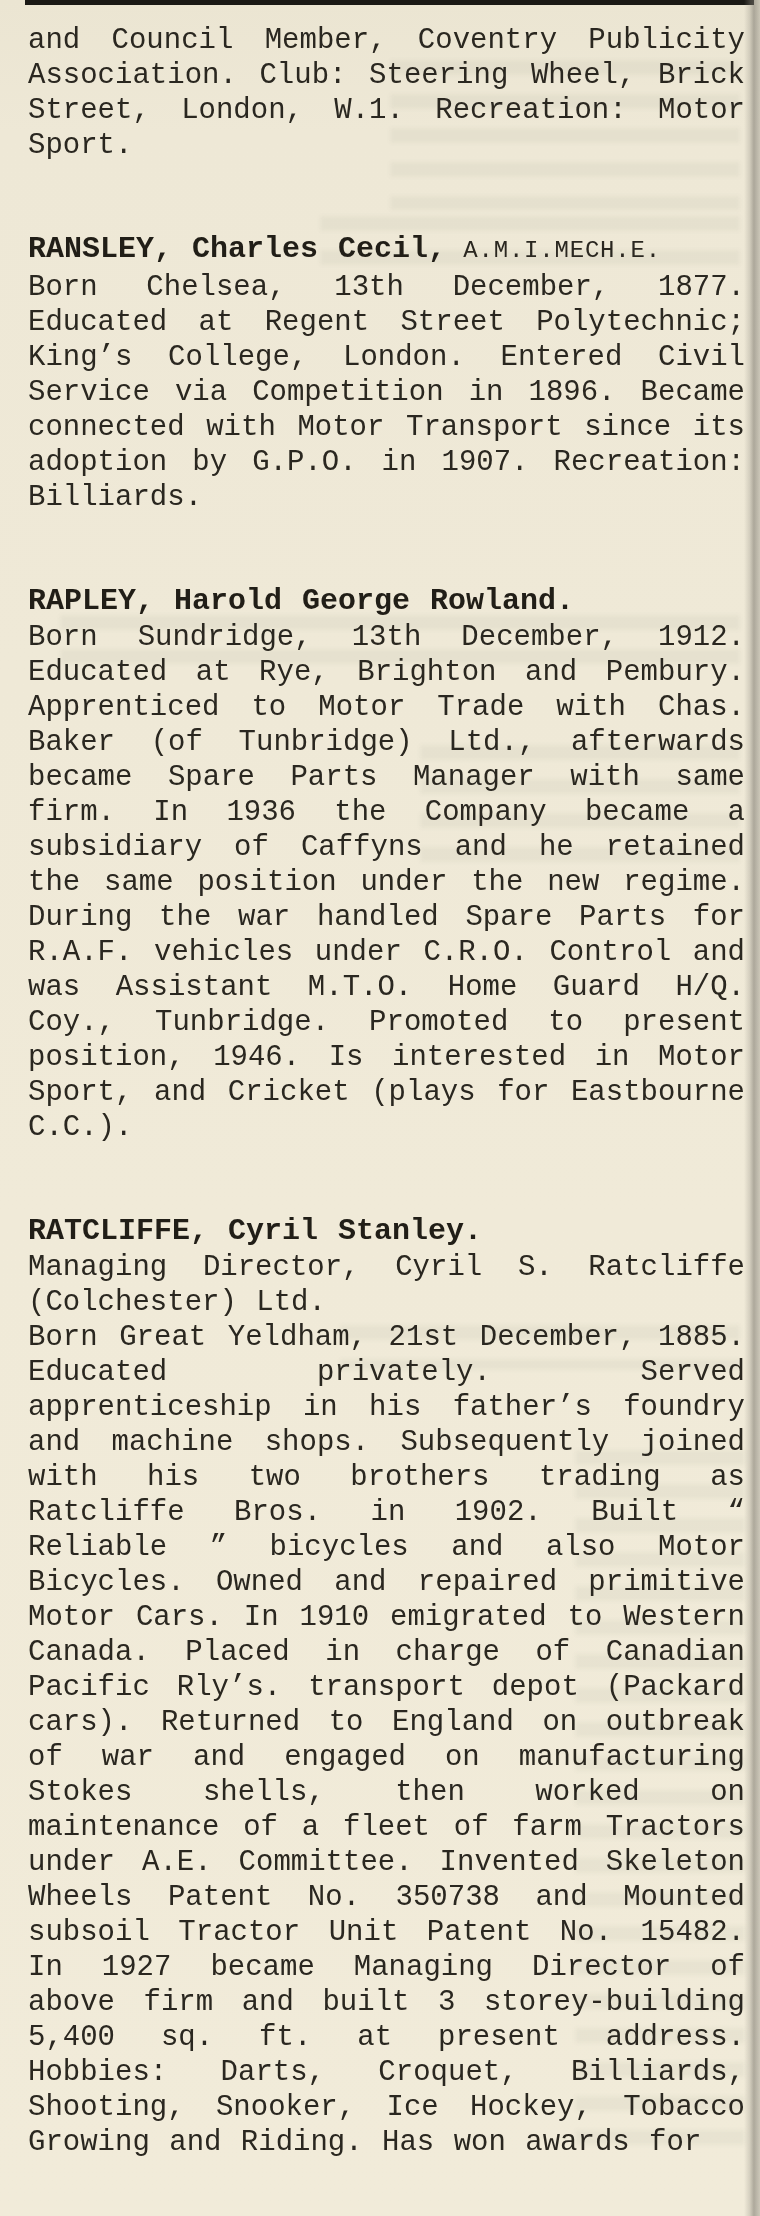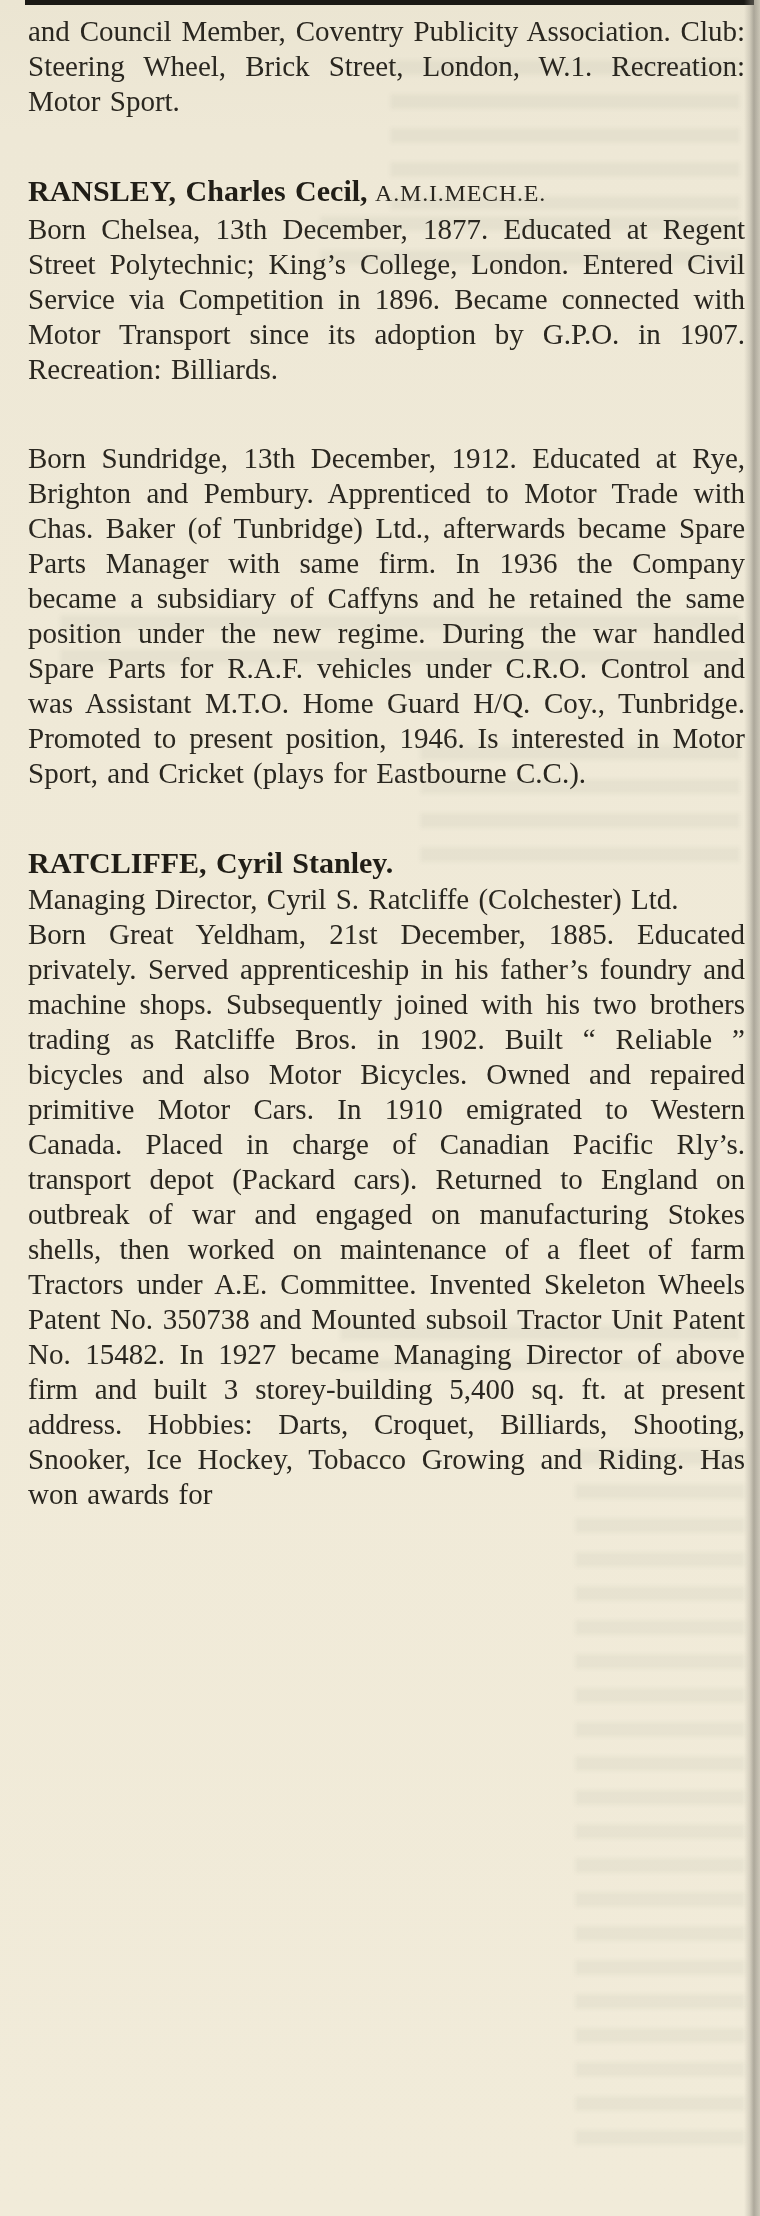--- a/index.html
+++ b/index.html
@@ -23,27 +23,28 @@
   }
   .ghost{
     position:absolute;
     background:repeating-linear-gradient(180deg,
       rgba(118,128,112,0.10) 0px 15px,
       rgba(0,0,0,0) 15px 34px);
     filter:blur(2px);
     opacity:.7;
   }
   #column{
-    position:absolute;left:28px;top:14px;width:717px;
+    position:absolute;left:28px;top:23px;width:717px;
     font-size:29px;line-height:35px;
     text-align:justify;
     word-spacing:2px;
     hyphens:auto;
+    font-family:Liberation Mono, monospace;
   }
-  .entry{margin-top:54px;}
+  .entry{margin-top:68px;}
   .entry:first-child{margin-top:0;}
   .entry-heading{
     margin:0 0 1px 0;
     font-size:30px;line-height:36px;
     font-weight:bold;color:#211e17;
     text-align:left;
   }
   .hpost{
     font-size:24px;font-weight:normal;letter-spacing:0.8px;color:#2a2720;
   }
@@ -64,20 +65,21 @@
 
 <main id="column">
     <section class="entry">
       <p class="para"><span>and Council Member, Coventry Publicity Association. Club: Steering Wheel, Brick Street, London, W.1. Recreation: Motor Sport.</span></p>
     </section>
     <section class="entry">
       <h2 class="entry-heading"><span>RANSLEY, Charles Cecil,</span><span class="hpost"> A.M.I.MECH.E.</span></h2>
       <p class="para"><span>Born Chelsea, 13th December, 1877. Educated at Regent Street Polytechnic; King’s College, London. Entered Civil Service via Competition in 1896. Became connected with Motor Transport since its adoption by G.P.O. in 1907. Recreation: Billiards.</span></p>
     </section>
     <section class="entry">
+      <h2 class="entry-heading"><span>RAPLEY, Harold George Rowland.</span></h2>
       <p class="para"><span>Born Sundridge, 13th December, 1912. Educated at Rye, Brighton and Pembury. Apprenticed to Motor Trade with Chas. Baker (of Tunbridge) Ltd., afterwards became Spare Parts Manager with same firm. In 1936 the Company became a subsidiary of Caffyns and he retained the same position under the new regime. During the war handled Spare Parts for R.A.F. vehicles under C.R.O. Control and was Assistant M.T.O. Home Guard H/Q. Coy., Tunbridge. Promoted to present position, 1946. Is interested in Motor Sport, and Cricket (plays for Eastbourne C.C.).</span></p>
     </section>
     <section class="entry">
       <h2 class="entry-heading"><span>RATCLIFFE, Cyril Stanley.</span></h2>
       <p class="para"><span>Managing Director, Cyril S. Ratcliffe (Colchester) Ltd.</span></p>
       <p class="para"><span>Born Great Yeldham, 21st December, 1885. Educated privately. Served apprenticeship in his father’s foundry and machine shops. Subsequently joined with his two brothers trading as Ratcliffe Bros. in 1902. Built “ Reliable ” bicycles and also Motor Bicycles. Owned and repaired primitive Motor Cars. In 1910 emigrated to Western Canada. Placed in charge of Canadian Pacific Rly’s. transport depot (Packard cars). Returned to England on outbreak of war and engaged on manufacturing Stokes shells, then worked on maintenance of a fleet of farm Tractors under A.E. Committee. Invented Skeleton Wheels Patent No. 350738 and Mounted subsoil Tractor Unit Patent No. 15482. In 1927 became Managing Director of above firm and built 3 storey-building 5,400 sq. ft. at present address. Hobbies: Darts, Croquet, Billiards, Shooting, Snooker, Ice Hockey, Tobacco Growing and Riding. Has won awards for</span></p>
     </section>
   </main>
 
 <div class="page-edge"></div>

